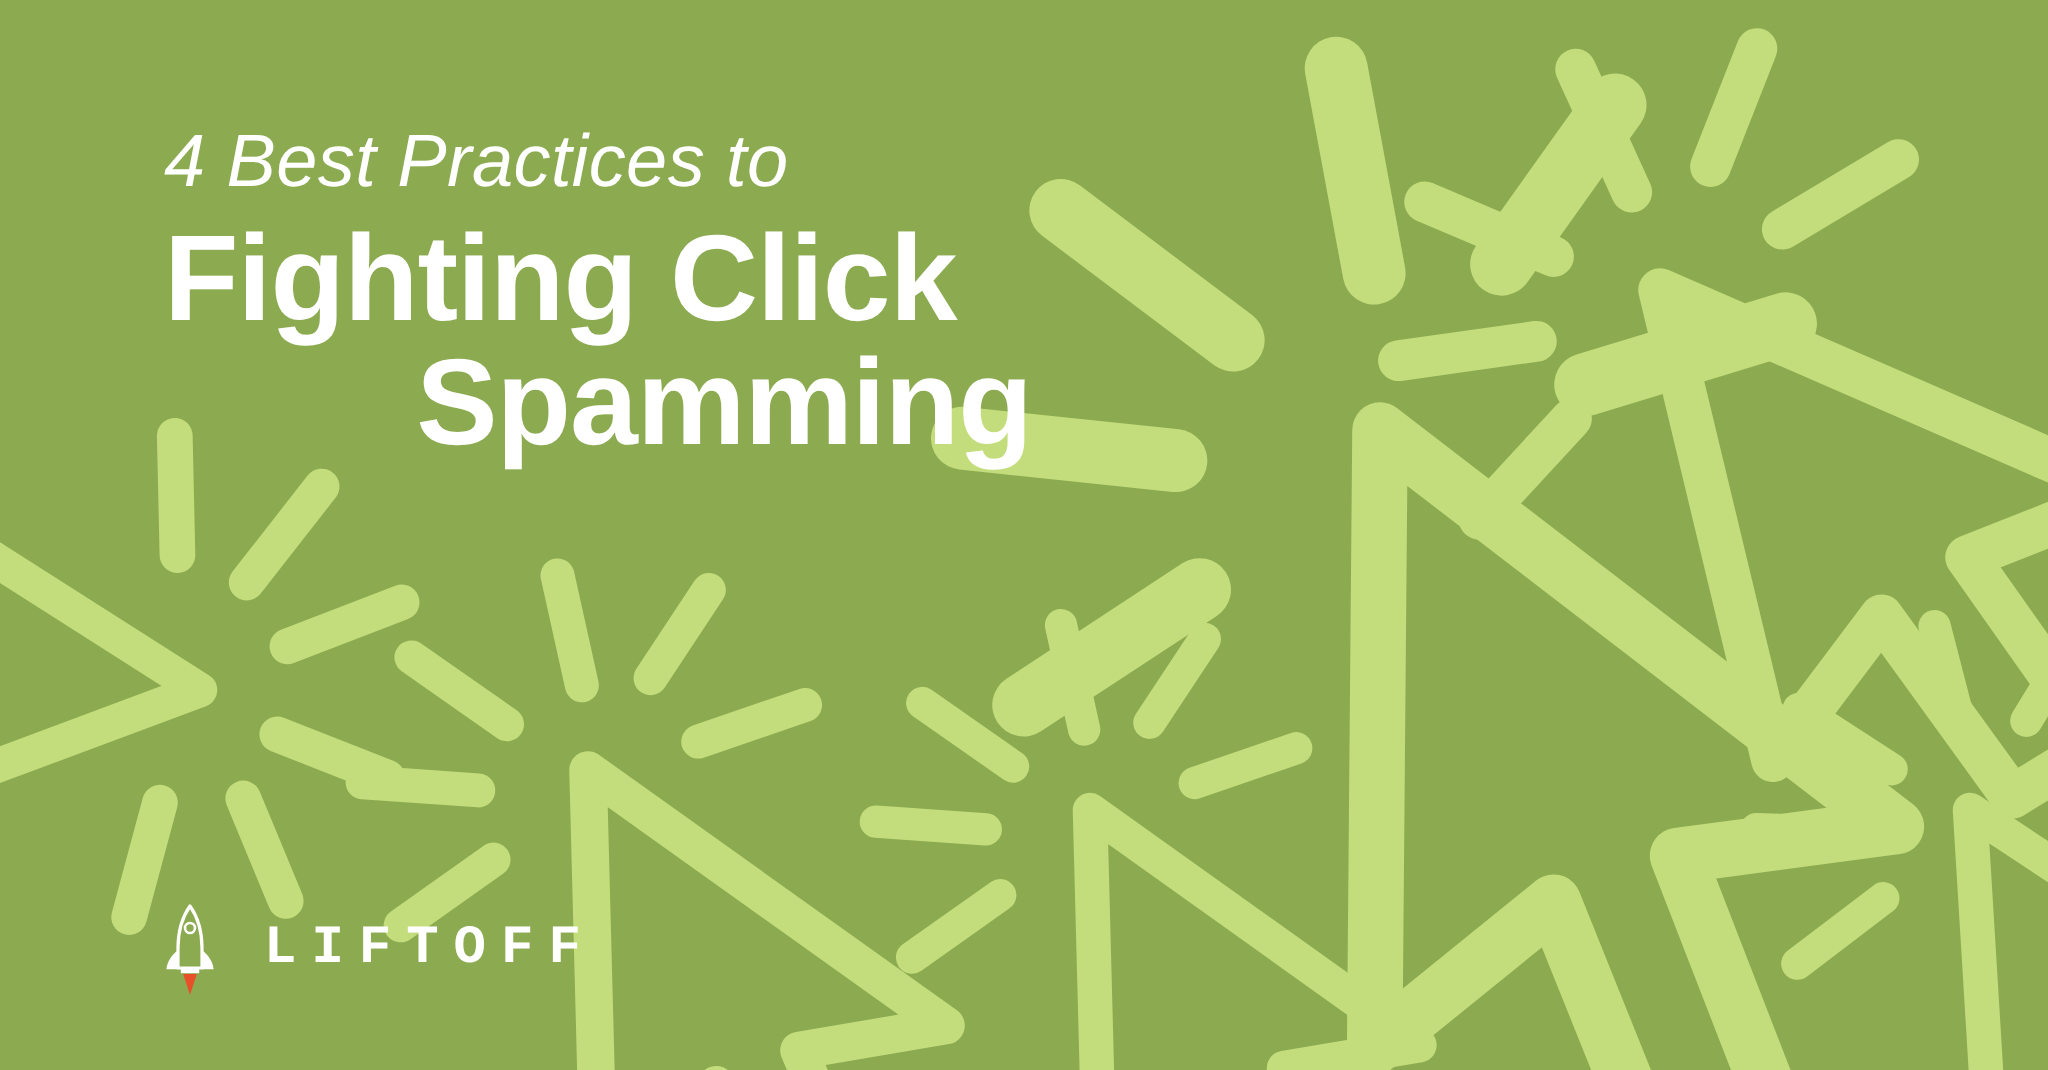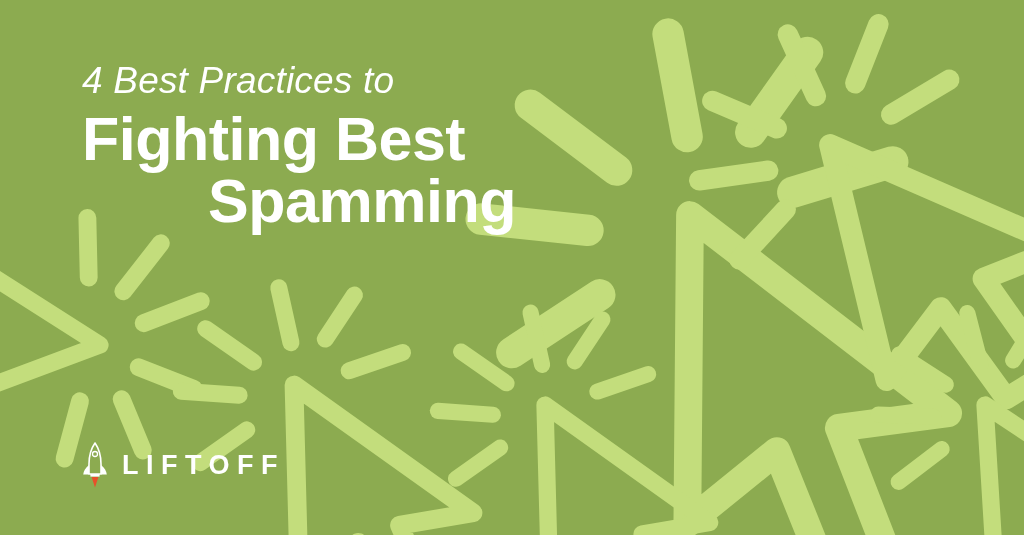--- a/index.html
+++ b/index.html
@@ -44,24 +44,25 @@
     color:#ffffff;
     line-height:1.12;
     letter-spacing:-0.5px;
     white-space:nowrap;
     margin-top:4px;
   }
   .headline-2 { margin-top:-6px;text-align:center; }
 
   .logo {
     position:absolute;
-    left:80px; top:440px;
+    left:80px; top:450px;
     display:flex;
     align-items:center;
-    gap:12px;
+    gap:22px;
+    font-family:Liberation Mono, monospace;
   }
   .logo-mark { display:block; width:30px; height:50px; }
   .logo-word {
     font-size:27px;
     font-weight:700;
     color:#ffffff;
     letter-spacing:7.5px;
     line-height:1;
   }
 </style>
@@ -117,21 +118,21 @@
     <g>
       <use href="#cursor-glyph" transform="translate(985,405) rotate(2) scale(1.15)"></use>
       <use href="#burst-glyph" transform="translate(985,405) rotate(2) scale(0.95)"></use>
     </g>
   </svg>
 
   <div class="content">
 
     <div class="headline-block">
       <div class="eyebrow">4 Best Practices to</div>
-      <div class="headline headline-1">Fighting Best</div>
+      <div class="headline headline-1">Fighting Click</div>
       <div class="headline headline-2">Spamming</div>
     </div>
 
     <div class="logo">
       <svg class="logo-mark" viewBox="0 0 30 50" aria-hidden="true">
 
         <path d="M 15 3 C 19.2 9 21 16 21 24 L 21 34 L 9 34 L 9 24 C 9 16 10.8 9 15 3 Z" fill="none" stroke="#ffffff" stroke-width="1.6" stroke-linejoin="round"></path>
 
         <circle cx="15" cy="14" r="2.5" fill="none" stroke="#ffffff" stroke-width="1.3"></circle>
 

